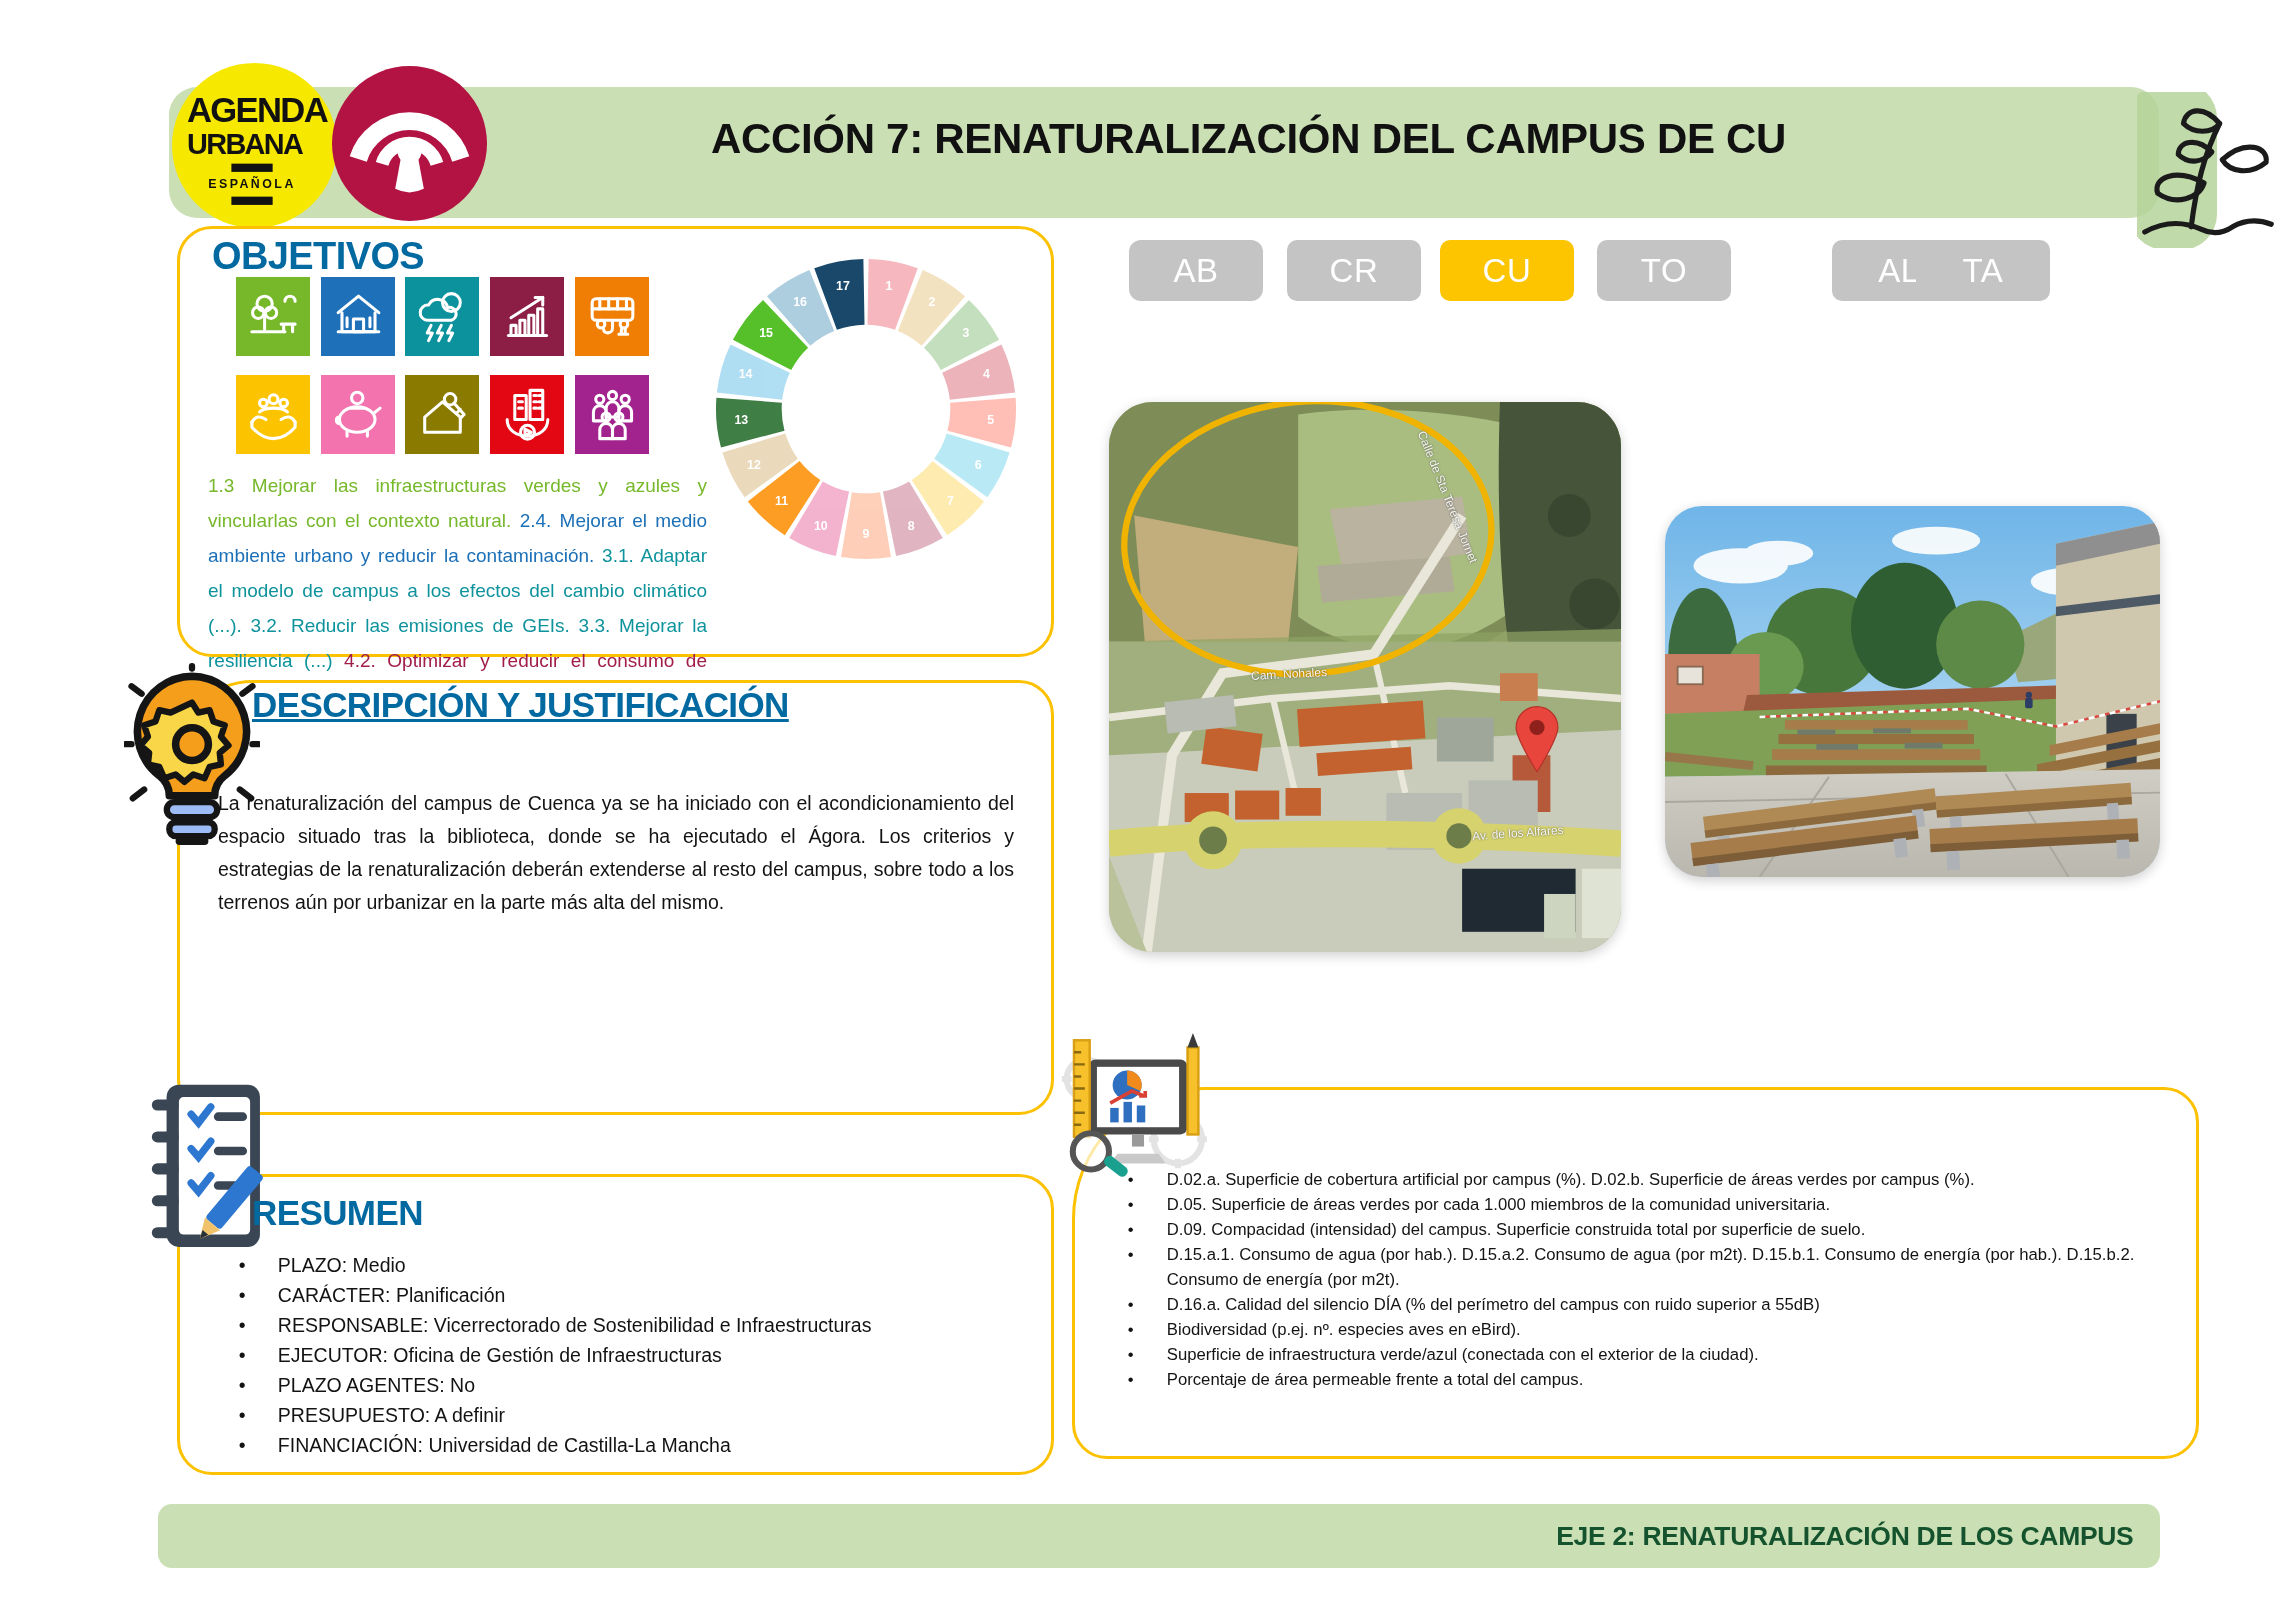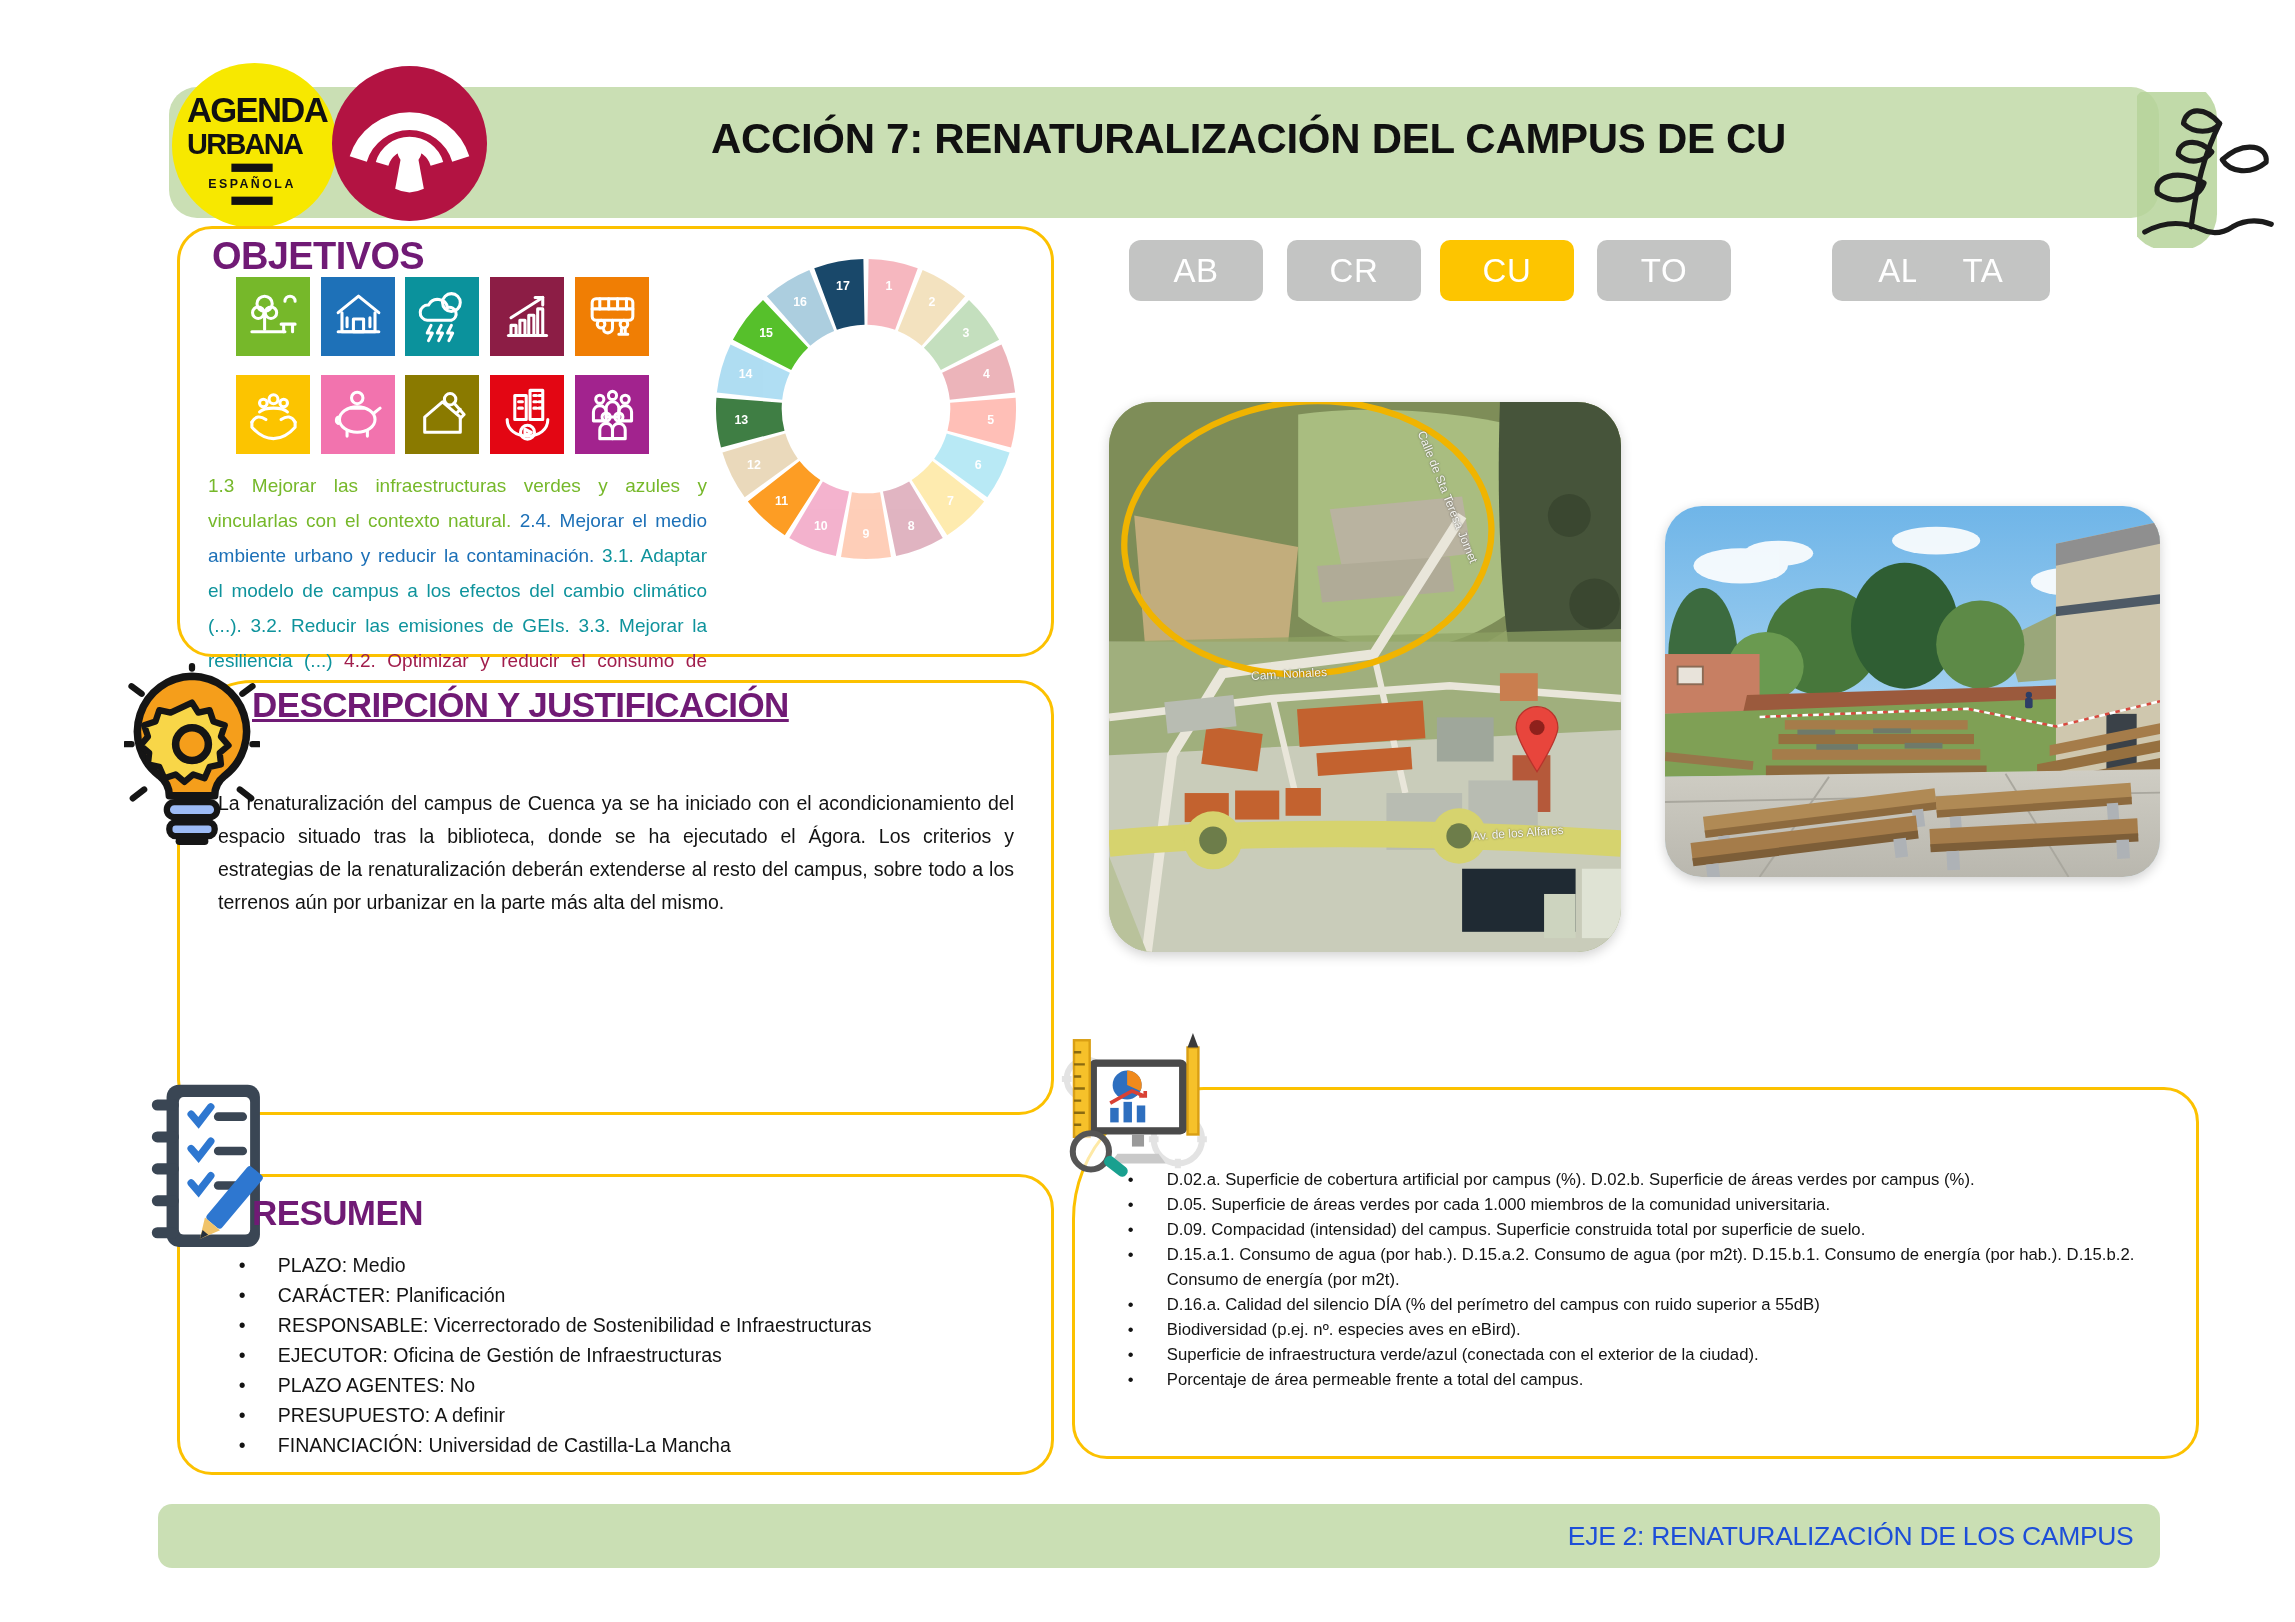--- a/index.html
+++ b/index.html
@@ -16,21 +16,21 @@
   .tab{position:absolute;top:240px;width:134px;height:61px;border-radius:10px;background:#c3c4c3;
        color:#fff;font-size:33px;font-weight:400;display:flex;align-items:center;justify-content:center;
        letter-spacing:0.6px;cursor:pointer;}
   .tab.active{background:#fdc500;}
   
   .ybox{position:absolute;border:3.8px solid #fcc100;border-radius:35px;background:#fff;}
   #box-objetivos{left:177px;top:226px;width:871px;height:425px;}
   #box-descripcion{left:177px;top:680px;width:871px;height:429px;border-top-left-radius:76px;}
   #box-resumen{left:177px;top:1174px;width:871px;height:295px;}
   #box-indicadores{left:1072px;top:1087px;width:1121px;height:366px;border-top-left-radius:132px;}
-  .h-section{position:absolute;font-size:35px;font-weight:700;letter-spacing:-0.6px;color:#701a75;white-space:nowrap;}
+  .h-section{position:absolute;font-size:35px;font-weight:700;letter-spacing:-0.6px;color:#0369a1;white-space:nowrap;}
   
   #t-objetivos{left:212px;top:235px;}
   .tile{position:absolute;width:74px;height:79px;display:flex;align-items:center;justify-content:center;}
   .tile svg{width:61px;height:61px;}
   #obj-text{left:208px;top:468px;width:499px;font-size:19px;line-height:35px;text-align:justify;font-weight:400;}
   #sdg-wheel{left:711px;top:254px;width:310px;height:310px;}
   
   #icon-bulb{left:124px;top:661px;width:136px;height:189px;}
   #t-descripcion{left:252px;top:685px;text-decoration:underline;}
   #desc-text{left:218px;top:787px;width:796px;font-size:19.5px;line-height:33px;text-align:justify;color:#131313;}
@@ -47,21 +47,21 @@
   .bullet{width:39px;flex:0 0 39px;text-align:left;padding-left:8.8px;}
   
   #map-card{left:1109px;top:402px;width:512px;height:550px;border-radius:44px;overflow:hidden;
             box-shadow:0 3.8px 11.4px rgba(0,0,0,.18);}
   #photo-card{left:1665px;top:506px;width:495px;height:371px;border-radius:37px;overflow:hidden;
             box-shadow:0 3.8px 11.4px rgba(0,0,0,.18);}
   .maplabel{position:absolute;color:#f5f5f0;font-size:12px;text-shadow:0 0 1.9px rgba(60,60,60,.9);white-space:nowrap;}
   
   #footer-bar{left:158px;top:1504px;width:2002px;height:64px;background:#cadfb4;border-radius:14px;
               display:flex;align-items:center;justify-content:flex-end;padding-right:26.5px;box-sizing:border-box;}
-  #footer-label{font-size:26.5px;font-weight:400;color:#1d4ed8;letter-spacing:-0.3px;}
+  #footer-label{font-size:26.5px;font-weight:700;color:#14532d;letter-spacing:-0.3px;}
 </style>
 </head>
 <body>
 
 <div id="page">
 
   <div class="abs" id="header-bar"></div>
   <div class="abs" id="page-title">ACCIÓN 7: RENATURALIZACIÓN DEL CAMPUS DE CU</div>
 
   <div class="abs" id="logo-agenda">

